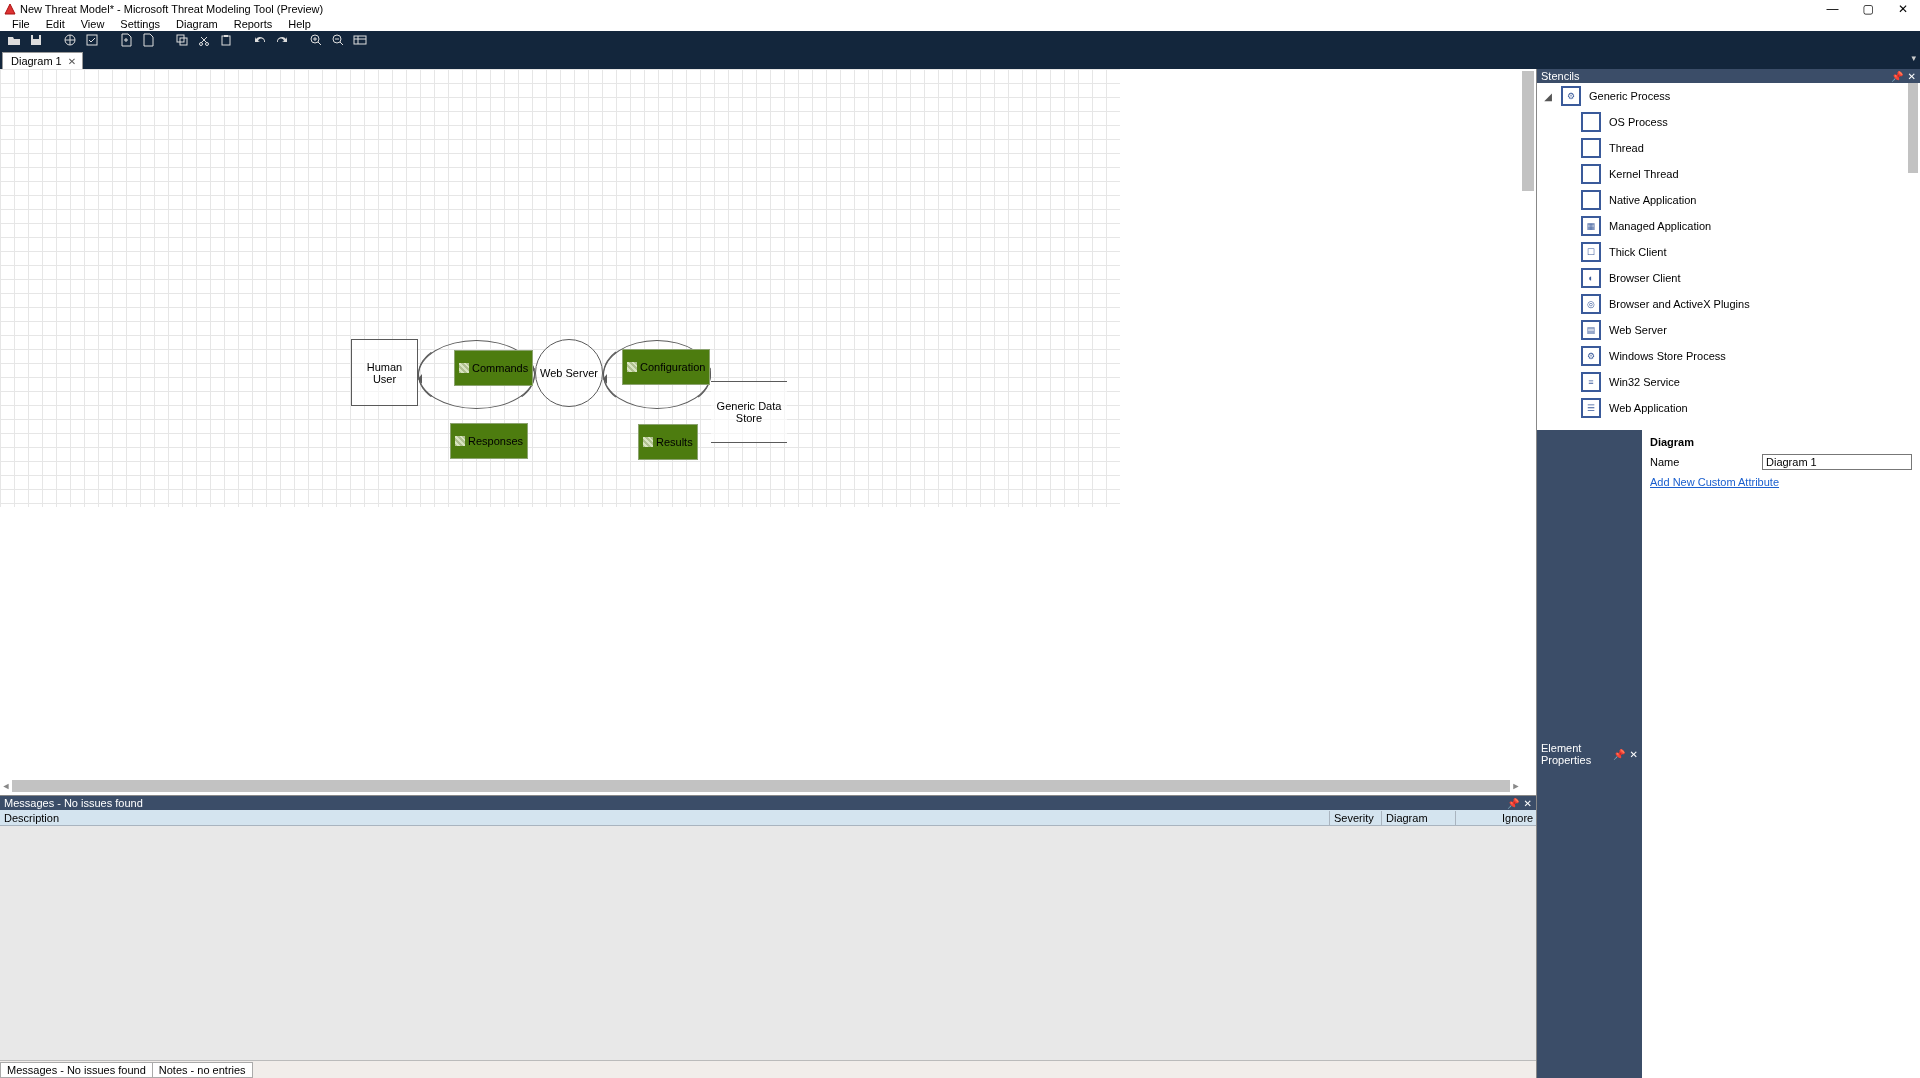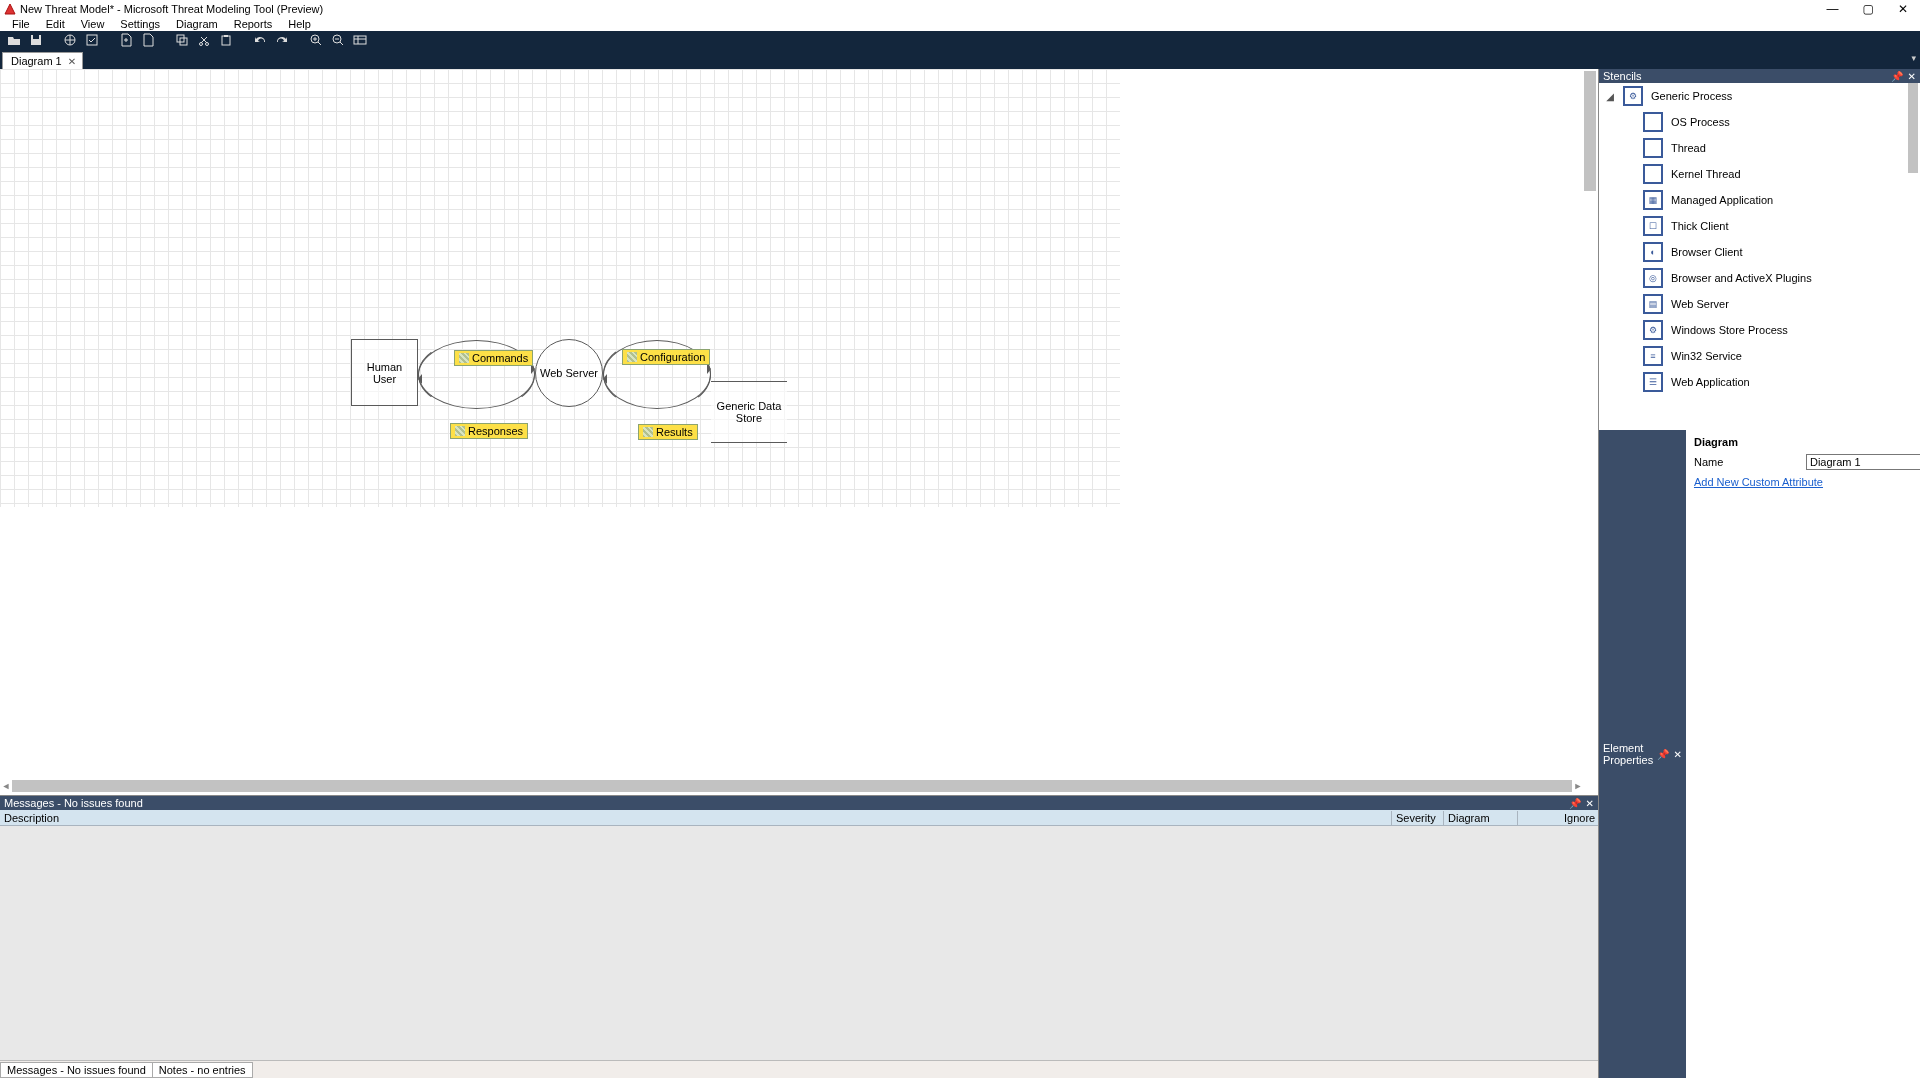--- a/index.html
+++ b/index.html
@@ -39,21 +39,21 @@
   .canvas-wrap .vscroll { position: absolute; right: 0; top: 2px; bottom: 18px; width: 14px; background: transparent; }
   .canvas-wrap .vscroll .thumb { position: absolute; top: 0; left: 0; right: 2px; height: 120px; background: #c2c2c2; }
   .canvas-wrap .hscroll { position: absolute; left: 0; right: 14px; bottom: 2px; height: 14px; background: transparent; display:flex; align-items:center; }
   .canvas-wrap .hscroll .arrow { width: 12px; text-align:center; color:#888; font-size:9px; cursor:pointer;}
   .canvas-wrap .hscroll .track { flex:1; height: 12px; background: #c2c2c2; }
   
   
   .node-rect { position: absolute; border: 1px solid #5a5a5a; background: rgba(255,255,255,0.6); display:flex; align-items:center; justify-content:center; text-align:center; font-size:11px; padding:2px;}
   .node-circle { position: absolute; border: 1px solid #5a5a5a; border-radius: 50%; background: rgba(255,255,255,0.6); display:flex; align-items:center; justify-content:center; font-size:11px;}
   .node-store { position:absolute; border-top:1px solid #5a5a5a; border-bottom:1px solid #5a5a5a; background: rgba(255,255,255,0.6); display:flex; align-items:center; justify-content:center; text-align:center; font-size:11px; padding:2px;margin-top:37px;}
-  .flow-label { position:absolute; border:1px solid #8ca370; background: #fde047; font-size:11px; padding:1px 4px; display:flex; align-items:center; gap:3px; }
+  .flow-label { position:absolute; border:1px solid #8ca370; background: #4d7c0f; font-size:11px; padding:11px 4px; display:flex; align-items:center; gap:3px; }
   .flow-label .dots { width:10px; height:10px; background: repeating-linear-gradient(45deg,#b0c090,#b0c090 2px,#d8e4c0 2px,#d8e4c0 4px);}
   .arc { position:absolute; border:1px solid #5a5a5a; border-radius:50%; background:transparent; pointer-events:none;}
   .arrowhead { position:absolute; width:0;height:0; border-left:5px solid transparent; border-right:5px solid transparent; }
   .arrowhead.right { border-top:4px solid #5a5a5a; transform: rotate(-90deg);}
   .arrowhead.left  { border-top:4px solid #5a5a5a; transform: rotate(90deg);}
   
   
   .messages-panel { height: 265px; border-top:1px solid #888; display:flex; flex-direction:column; background:#e8e8e8;}
   .panel-header { background:#3b4d68; color:#fff; font-size:11px; padding:1px 4px; display:flex; align-items:center;}
   .panel-header .pin, .panel-header .close { margin-left:4px; cursor:pointer; font-size:10px;}
@@ -61,21 +61,21 @@
   .msg-columns { display:flex; background:#d4e4ef; border-bottom:1px solid #a9b4bf; height:16px;align-items:center;}
   .msg-columns .col { padding:1px 4px; border-right:1px solid #a9b4bf; font-size:11px;}
   .msg-body { flex:1; background:#e8e8e8;}
   
   
   .statusstrip { height:18px; background:#f1edea; border-top:1px solid #bbb; display:flex; align-items:center;}
   .statusstrip .status-tab { border:1px solid #aaa; padding:1px 6px; font-size:11px; margin-top:1px; cursor:pointer; background:#fff;}
   .statusstrip .status-tab + .status-tab { border-left:none;}
   
   
-  .right-col { width: 322px; display:flex; flex-direction:column; border-left:1px solid #888;}
+  .right-col { width: 384px; display:flex; flex-direction:column; border-left:1px solid #888;}
   .stencils { display:flex; flex-direction:column; height: 361px;}
   .stencil-list { flex:1; overflow:hidden; background:#fff; position:relative;}
   .st-scroll { position:absolute; right:0; top:0; bottom:0; width:14px;}
   .st-scroll .thumb { position:absolute; top:0; right:2px; width:10px; height:90px; background:#c2c2c2;}
   .stencil-item { display:flex; align-items:center; height:26px; padding-left: 6px; gap:8px; cursor:grab;}
   .stencil-item.child { padding-left: 44px;}
   .stencil-item .tree-toggle { width:10px; font-size:10px; color:#555; cursor:pointer; text-align:center;}
   .stencil-item .st-icon { width:20px; height:20px; border:2px solid #3a5a9a; display:flex; align-items:center; justify-content:center; font-size:9px; color:#3a5a9a; background:#fff;}
   .stencil-item .st-label { font-size:11px;}
   
@@ -306,20 +306,24 @@
         </div>
         <div class="stencil-item child">
           <span class="st-icon"></span>
           <span class="st-label">Thread</span>
         </div>
         <div class="stencil-item child">
           <span class="st-icon"></span>
           <span class="st-label">Kernel Thread</span>
         </div>
         <div class="stencil-item child">
+          <span class="st-icon"></span>
+          <span class="st-label">Native Application</span>
+        </div>
+        <div class="stencil-item child">
           <span class="st-icon">▦</span>
           <span class="st-label">Managed Application</span>
         </div>
         <div class="stencil-item child">
           <span class="st-icon">☐</span>
           <span class="st-label">Thick Client</span>
         </div>
         <div class="stencil-item child">
           <span class="st-icon">◐</span>
           <span class="st-label">Browser Client</span>

